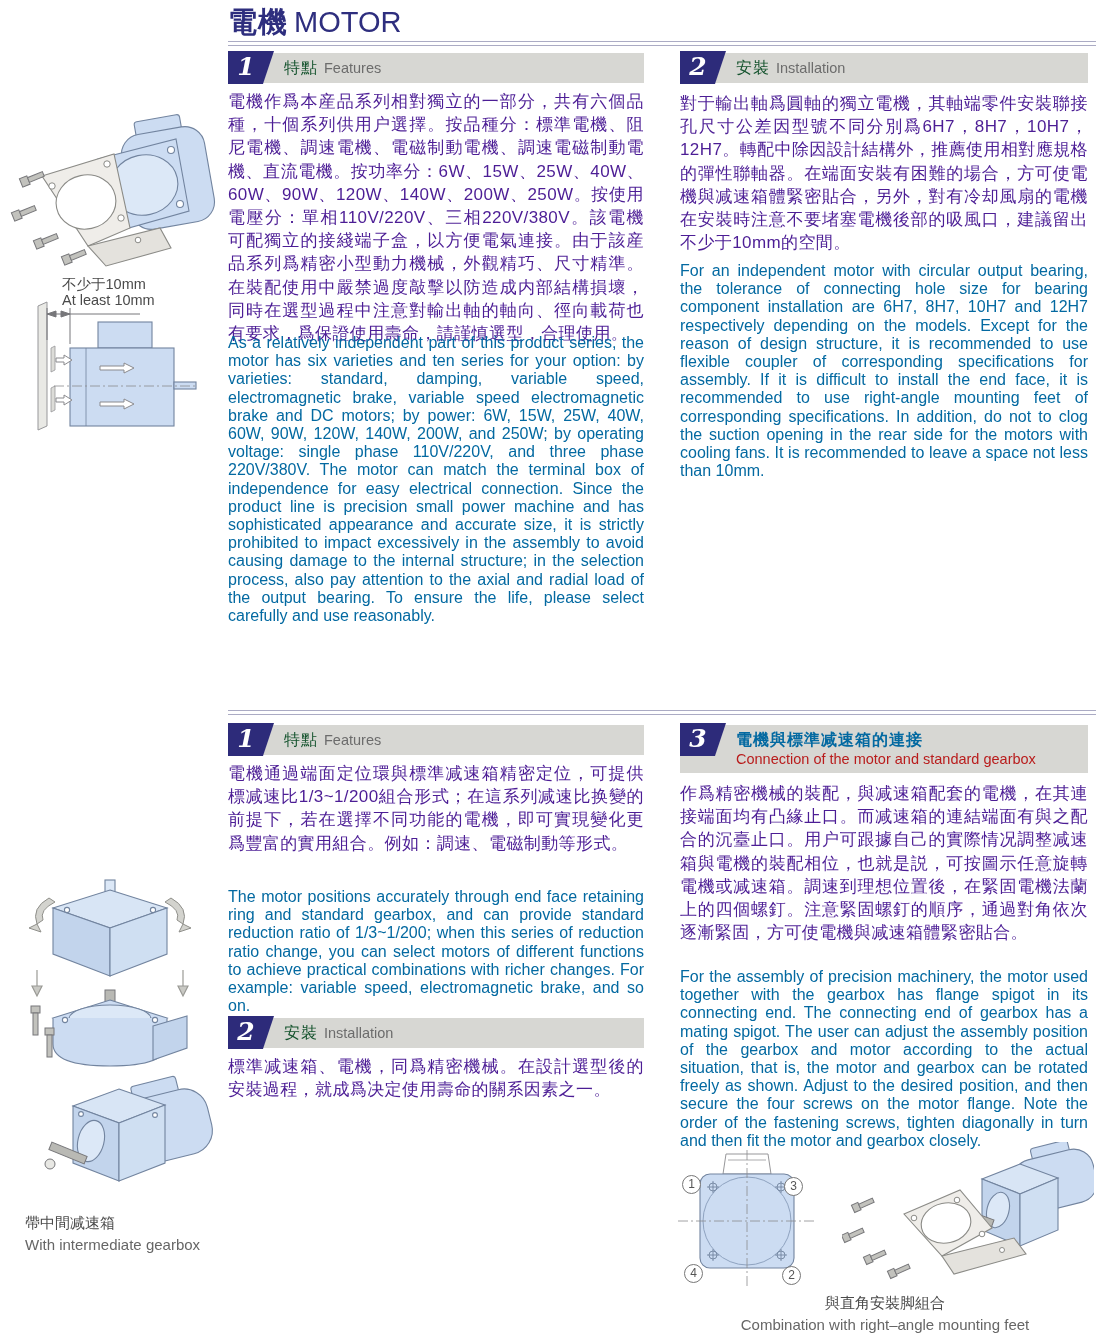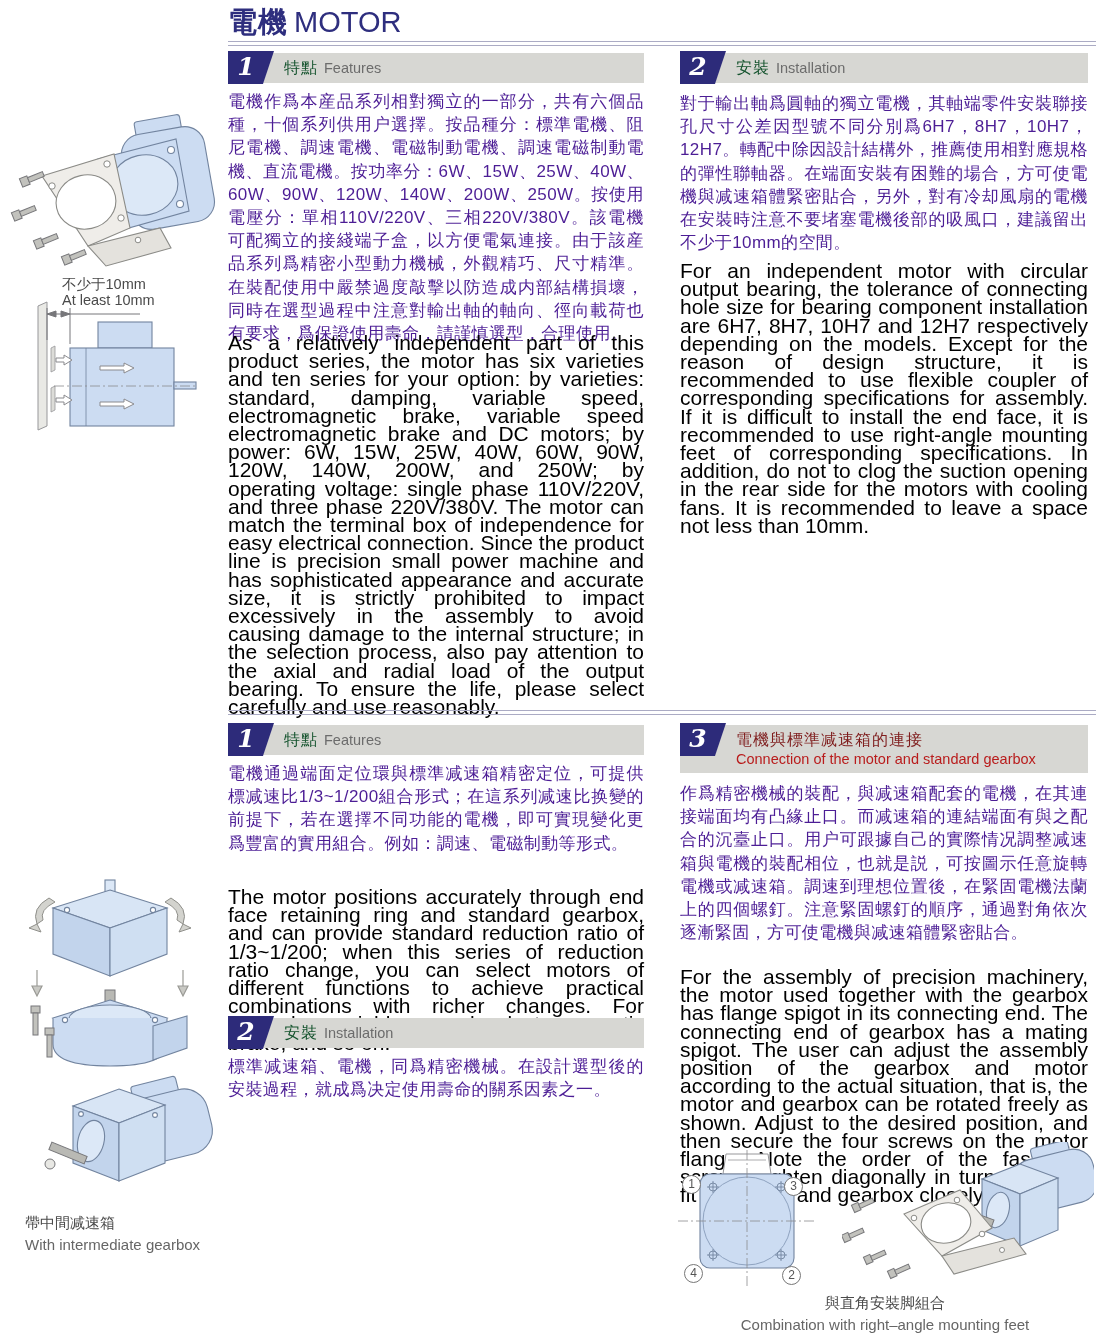--- a/index.html
+++ b/index.html
@@ -17,24 +17,24 @@
   .secbar{position:absolute;background:#d7d7d3;}
   .badge{
     position:absolute;left:0;top:-2px;width:46px;height:33px;background:#2d2b7a;
     clip-path:polygon(0 0,100% 0,76% 100%,0 100%);
     color:#ffffff;font-family:"DejaVu Serif", serif;font-style:italic;font-weight:bold;
     font-size:25px;line-height:31px;text-align:center;box-sizing:border-box;padding-right:10px;
   }
   .barlabels{position:absolute;left:56px;top:0;height:30px;line-height:30px;white-space:nowrap;}
   .barlabels .lzh{font-size:16px;font-weight:normal;color:#14532d;letter-spacing:1px;}
   .barlabels .len{font-size:14.5px;color:#6c6c6c;margin-left:6px;}
-  .bar2line .lzh2{position:absolute;left:56px;top:5px;font-size:16px;font-weight:normal;color:#7f1d1d;letter-spacing:1px;white-space:nowrap;}
+  .bar2line .lzh2{position:absolute;left:56px;top:5px;font-size:16px;font-weight:bold;color:#0369a1;letter-spacing:1px;white-space:nowrap;}
   .bar2line .len2{position:absolute;left:56px;top:26px;font-size:14.5px;color:#b91c1c;white-space:nowrap;}
   .zh-body{position:absolute;font-size:17px;line-height:23.2px;color:#4c1d95;text-align:justify;letter-spacing:0.4px;}
-  .en-body{position:absolute;font-size:21px;line-height:18.2px;color:#000000;text-align:justify;}
+  .en-body{position:absolute;font-size:16px;line-height:18.2px;color:#0369a1;text-align:justify;}
   .dimlabel{position:absolute;left:62px;top:276px;font-size:14.5px;line-height:16px;color:#4a4a4a;white-space:nowrap;}
   .cap{position:absolute;font-size:15px;line-height:22px;color:#4a4a4a;white-space:nowrap;}
   .cap .cen{color:#666;}
   .cap-center{text-align:center;}
   .numcirc{
     position:absolute;width:17px;height:17px;border:1px solid #777;border-radius:50%;
     font-size:12px;line-height:17px;text-align:center;color:#555;background:#fff;
   }
   svg{position:absolute;}
   .figstroke{stroke:#72849f;stroke-width:1.1;}

